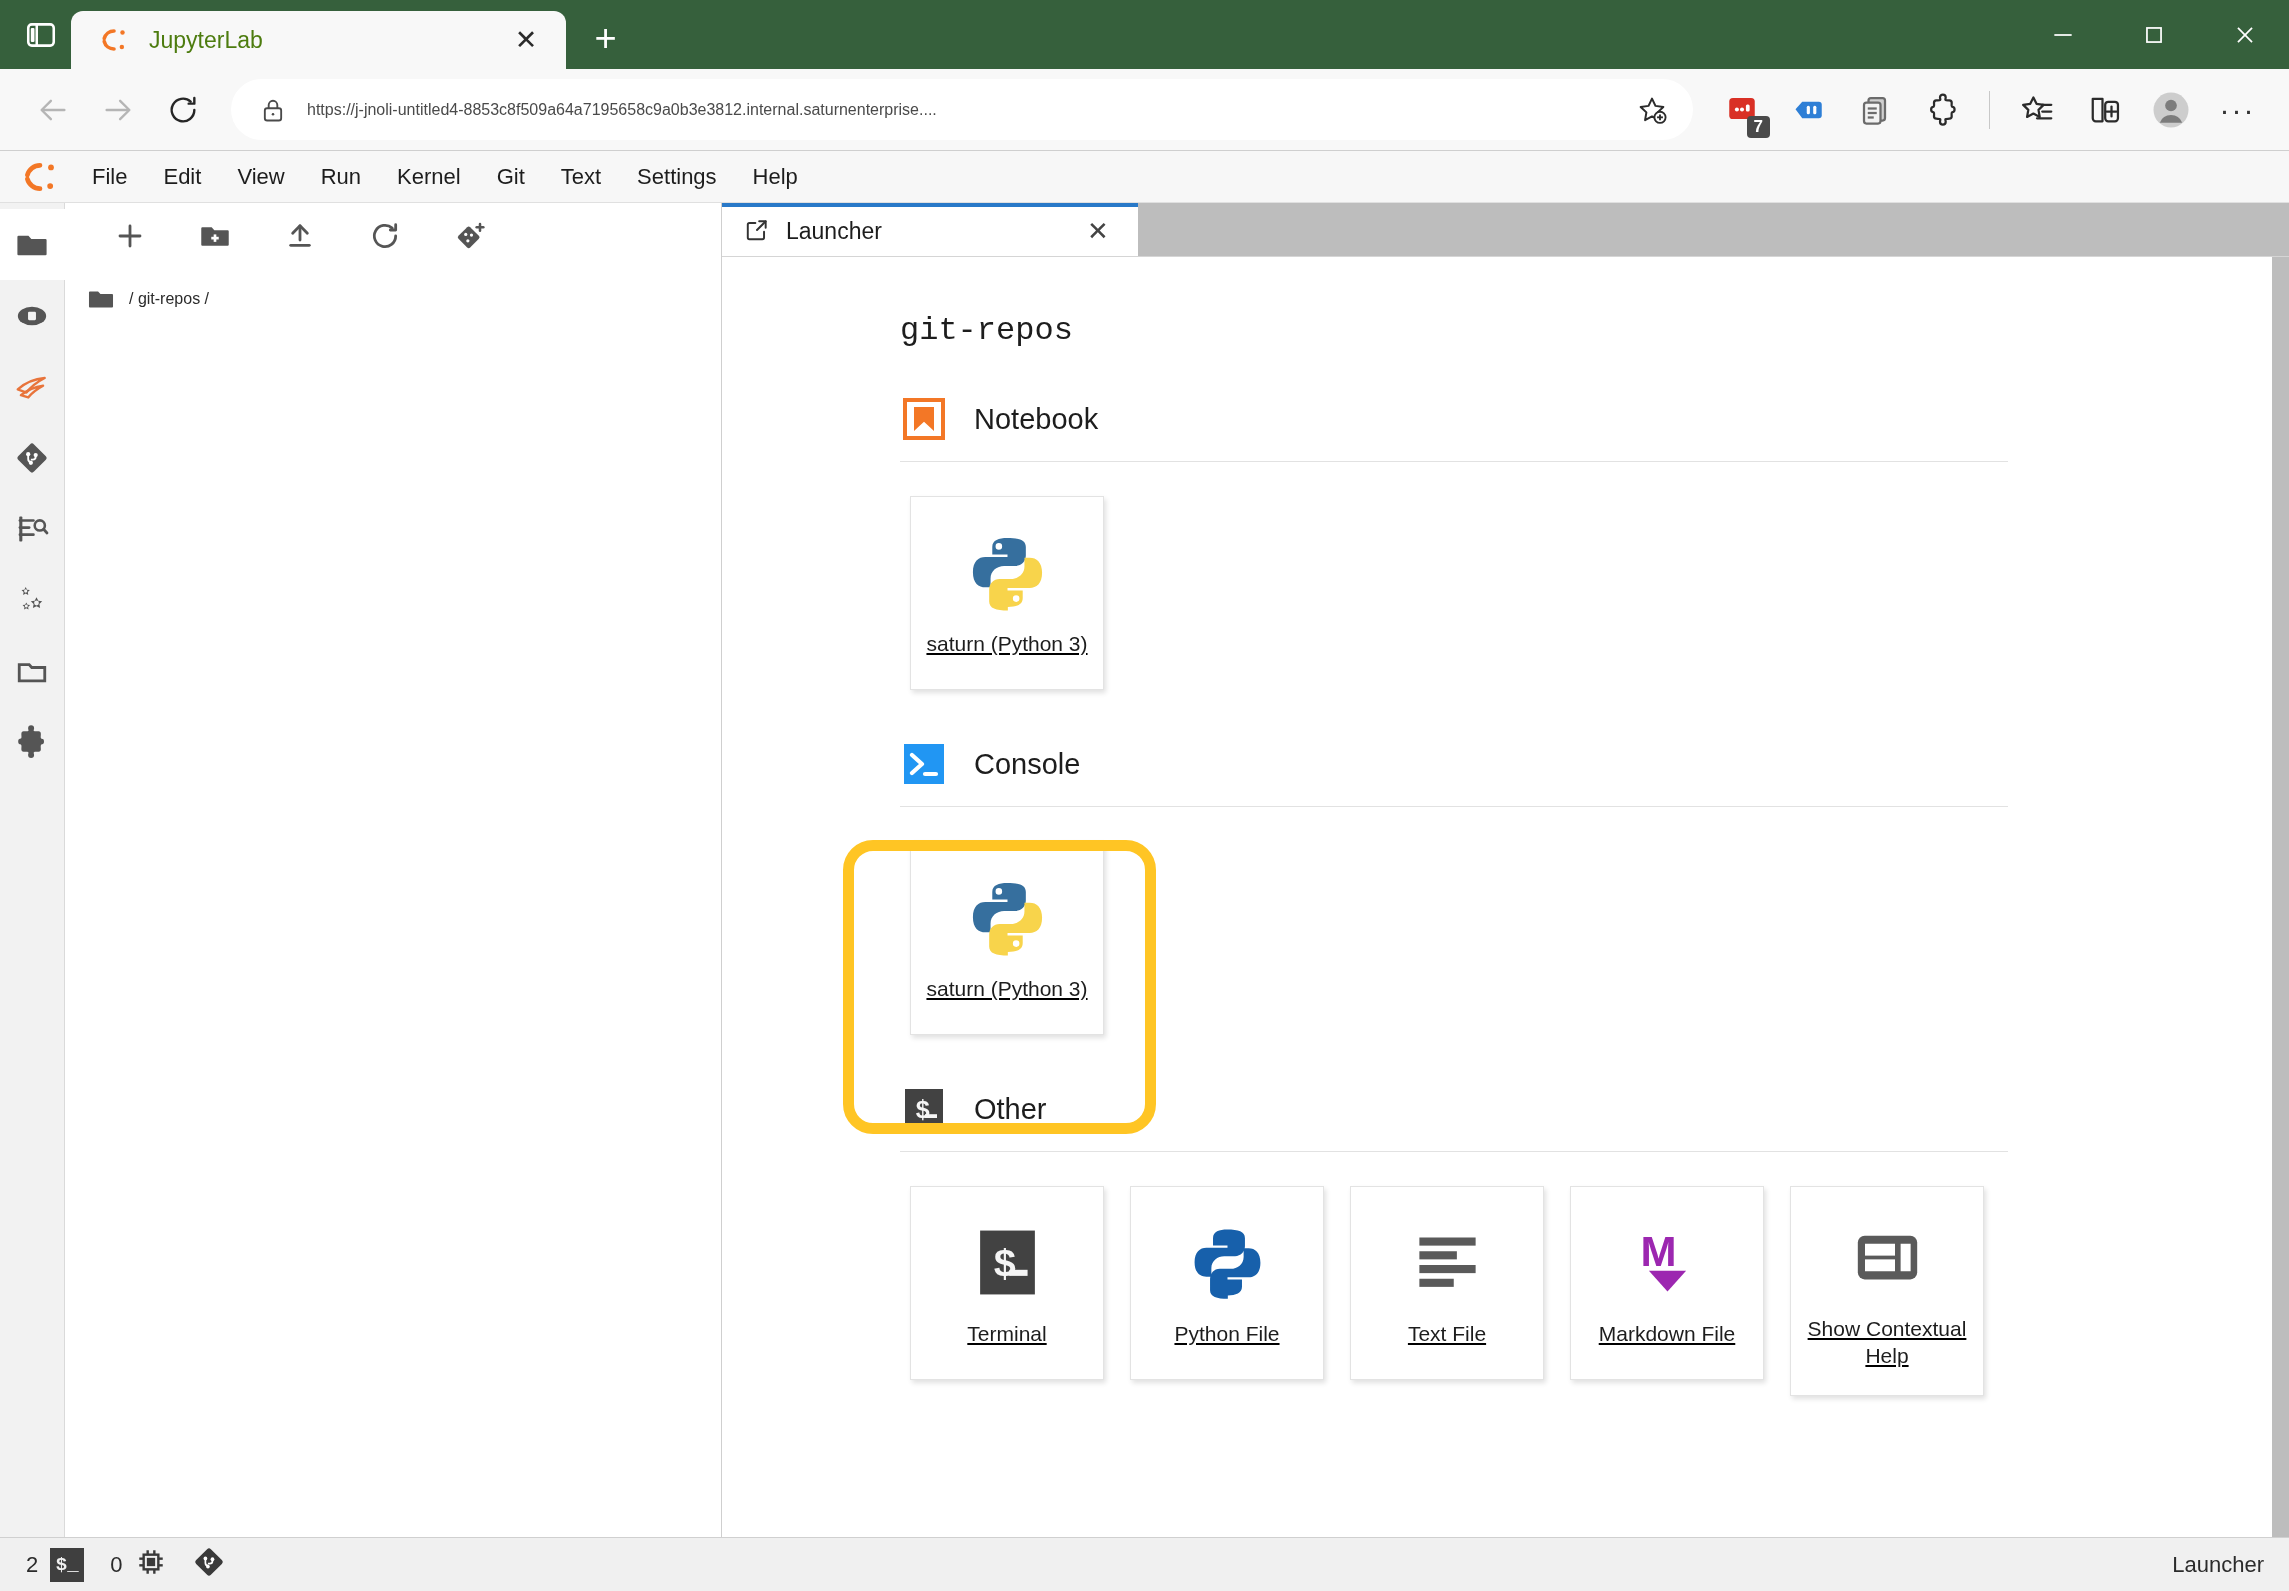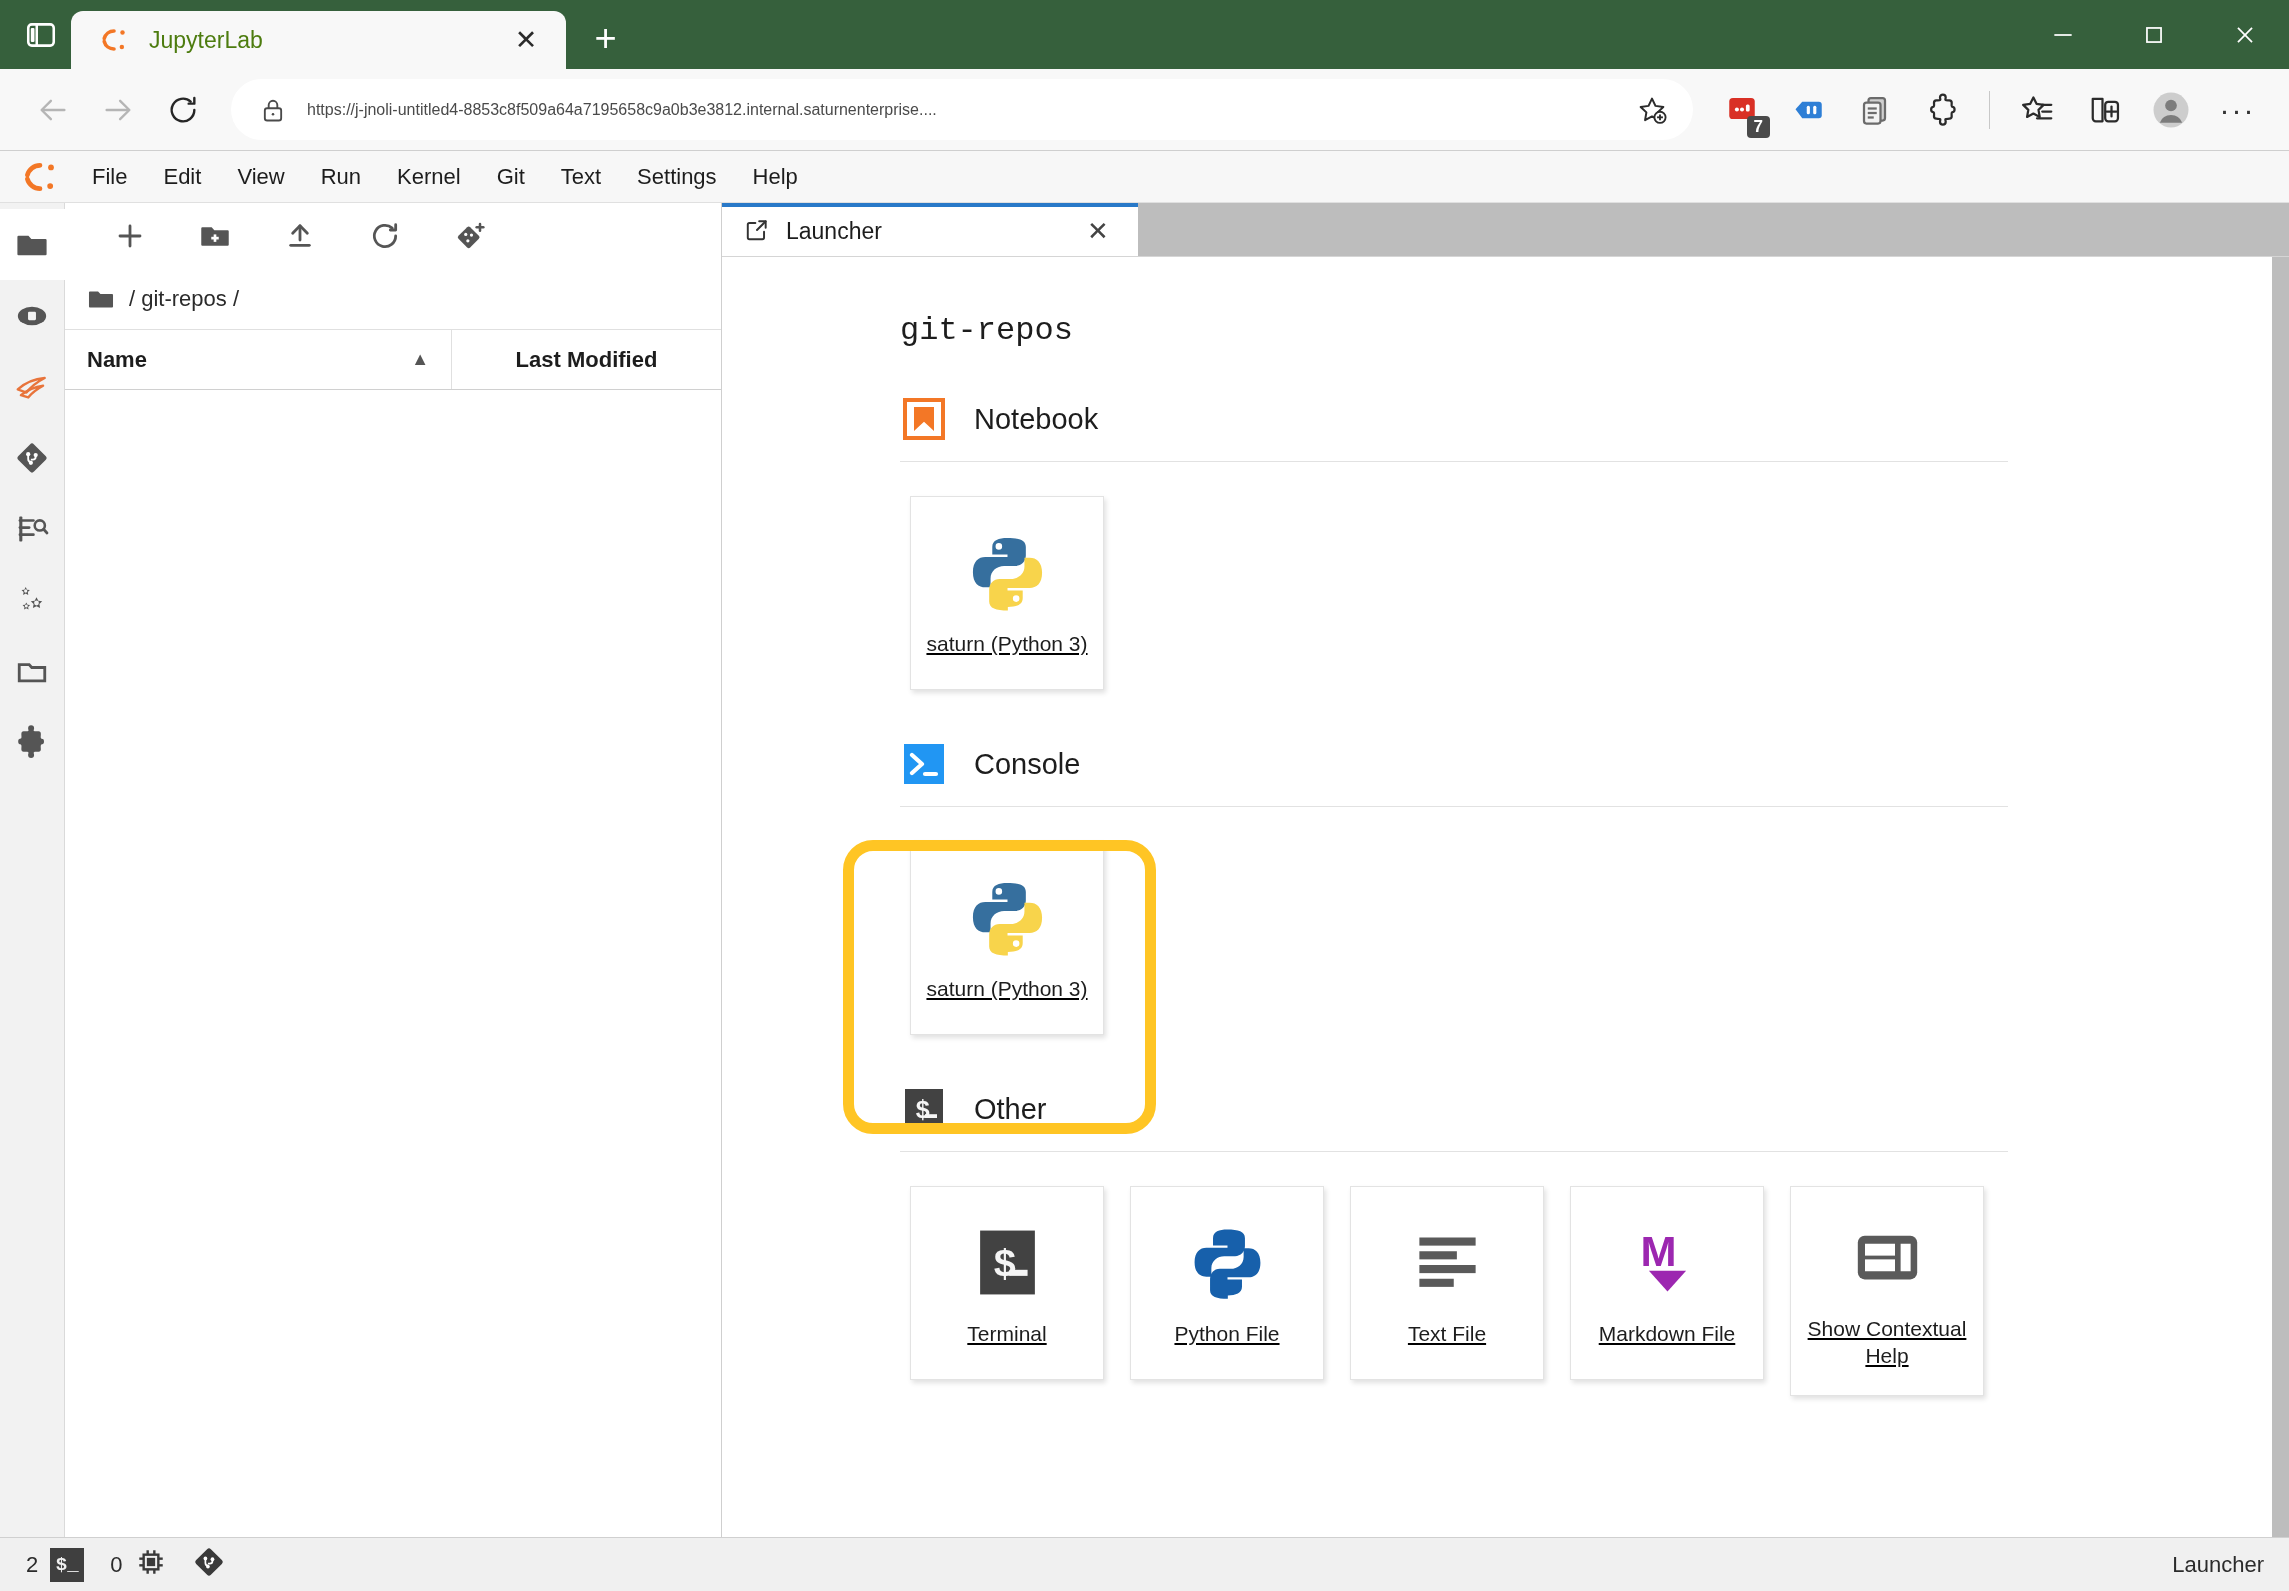--- a/index.html
+++ b/index.html
@@ -91,21 +91,21 @@
   .ab-item.active { background: #ffffff; }
 
   
   .filebrowser { width: 657px; background: #ffffff; border-right: 1px solid #cfcfcf;
                  display: flex; flex-direction: column; flex: 0 0 657px; }
   .fb-toolbar { height: 65px; display: flex; align-items: center;
                 padding: 0 22px; gap: 0; }
   .fb-tool { width: 85px; height: 57px; display: flex; align-items: center;
              justify-content: center; color: #555; }
   .fb-breadcrumb { height: 61px; display: flex; align-items: center; gap: 14px;
-                   padding: 0 22px; font-size: 22px; color: #2b2b2b; }
+                   padding: 0 22px; font-size: 16px; color: #2b2b2b; }
   .fb-header { height: 61px; display: flex; border-top: 1px solid #e0e0e0;
                border-bottom: 1px solid #d0d0d0; }
   .fb-col-name { flex: 1; display: flex; align-items: center; padding: 0 22px;
                  font-size: 22px; font-weight: bold; color: #1d1d1d;
                  justify-content: space-between; border-right: 1px solid #e0e0e0; }
   .fb-col-mod { width: 269px; display: flex; align-items: center;
                 justify-content: center; font-size: 22px; font-weight: bold;
                 color: #1d1d1d; }
   .fb-list { flex: 1; background: #ffffff; }
 
@@ -436,27 +436,20 @@
           </div>
         </div>
 
         <div class="fb-breadcrumb">
           <svg width="28" height="28" viewBox="0 0 24 24">
               <path d="M2.5 5.5h7l2 2.2h10a.8.8 0 0 1 .8.8v10a.8.8 0 0 1-.8.8H2.5a.8.8 0 0 1-.8-.8V6.3a.8.8 0 0 1 .8-.8z" fill="#555"></path>
             </svg>
           <span>/ git-repos /</span>
         </div>
 
-        <div class="fb-header">
-          <div class="fb-col-name">
-            <span>Name</span>
-            <span style="font-size:18px;color:#555;">▲</span>
-          </div>
-          <div class="fb-col-mod">Last Modified</div>
-        </div>
 
         <div class="fb-list"></div>
       </div>
 
       <div class="dock">
         <div class="dock-tabbar">
           <div class="dock-tab">
             <span>
               <svg width="26" height="26" viewBox="0 0 24 24" fill="none" stroke="#333" stroke-width="1.8" stroke-linecap="round" stroke-linejoin="round">
                 <path d="M14 4h6v6"></path>

